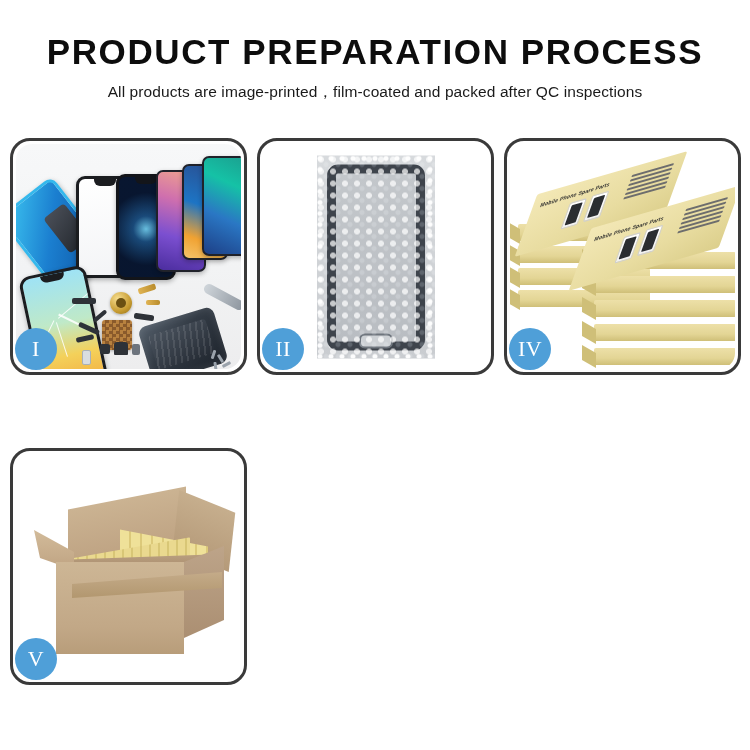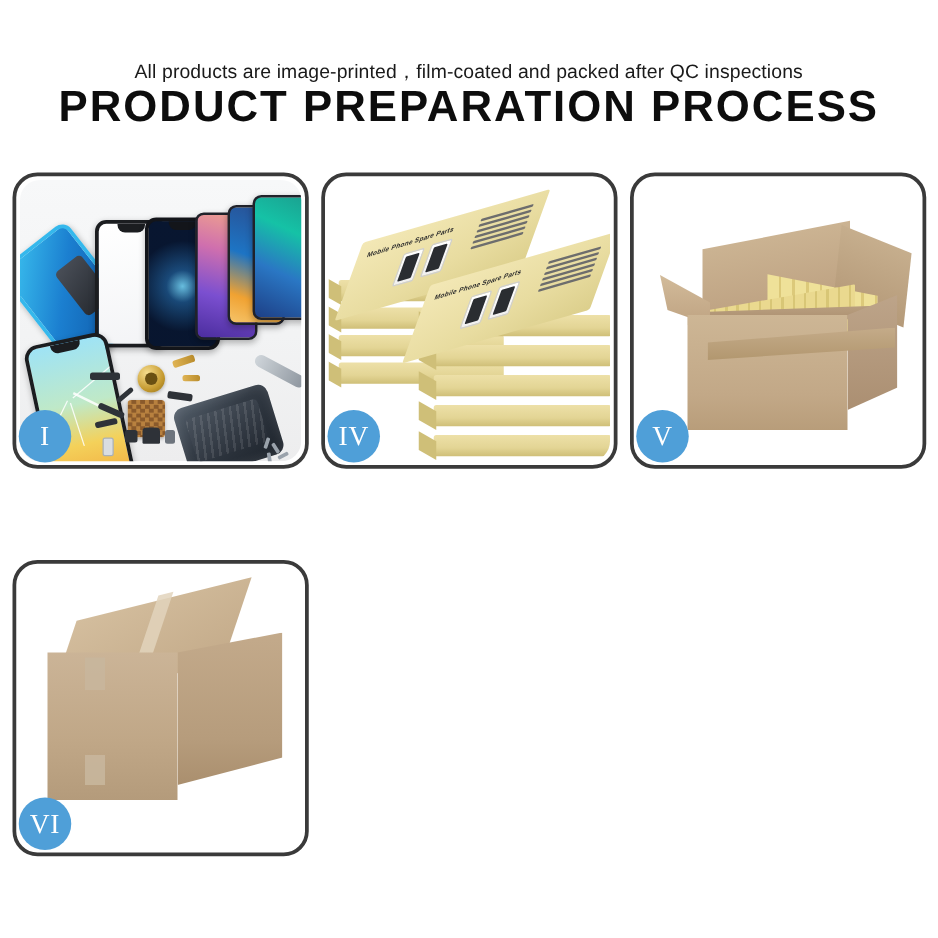--- a/index.html
+++ b/index.html
@@ -393,22 +393,22 @@
     position:absolute; left:150px; top:22px; width:52px; height:26px;
     background: linear-gradient(120deg,rgba(255,255,255,.9),rgba(255,255,255,.25));
     transform: skewY(-16deg);
     border-radius:3px;
   }
 </style>
 </head>
 <body>
 
 <div id="header">
+  <div id="title">PRODUCT PREPARATION PROCESS</div>
   <div id="subtitle">All products are image-printed，film-coated and packed after QC inspections</div>
-  <div id="title">PRODUCT PREPARATION PROCESS</div>
 </div>
 
 <div id="grid">
 
   <div class="panel">
     <div class="panel-photo">
       <div class="p1-bg"></div>
 
       <div class="ph blueflat"></div>
       <div class="ph white"></div>
@@ -444,20 +444,29 @@
       <div class="screws">
         <i style="left:0; top:0; transform:rotate(18deg);"></i>
         <i style="left:7px; top:4px; transform:rotate(-32deg);"></i>
         <i style="left:13px; top:10px; transform:rotate(62deg);"></i>
         <i style="left:2px; top:12px; transform:rotate(-8deg);"></i>
       </div>
     </div>
     <div class="badge">I</div>
   </div>
 
+  <div class="panel">
+    <div class="panel-photo">
+      <div class="p2-wrap">
+        <div class="p2-screen"></div>
+        <div class="p2-bubbles"></div>
+      </div>
+    </div>
+    <div class="badge">II</div>
+  </div>
 
 
   <div class="panel">
     <div class="panel-photo">
       <div class="stack">
 
         <div class="sbox" style="left:2px; top:66px;">
             <span class="side"></span>
           </div>
         <div class="sbox" style="left:2px; top:88px;">
@@ -534,25 +543,14 @@
       <div class="v-fill"></div>
       <div class="v-rim"></div>
       <div class="v-flapLeft"></div>
       <div class="v-body"></div>
       <div class="v-side"></div>
       <div class="v-flapFront"></div>
     </div>
     <div class="badge">V</div>
   </div>
 
-  <div class="panel">
-    <div class="panel-photo">
-      <div class="s-shine"></div>
-      <div class="s-top"></div>
-      <div class="s-right"></div>
-      <div class="s-front"></div>
-      <div class="s-tape"></div>
-      <div class="s-tape2"></div>
-    </div>
-    <div class="badge">VI</div>
-  </div>
 
 </div>
 
 </body></html>

